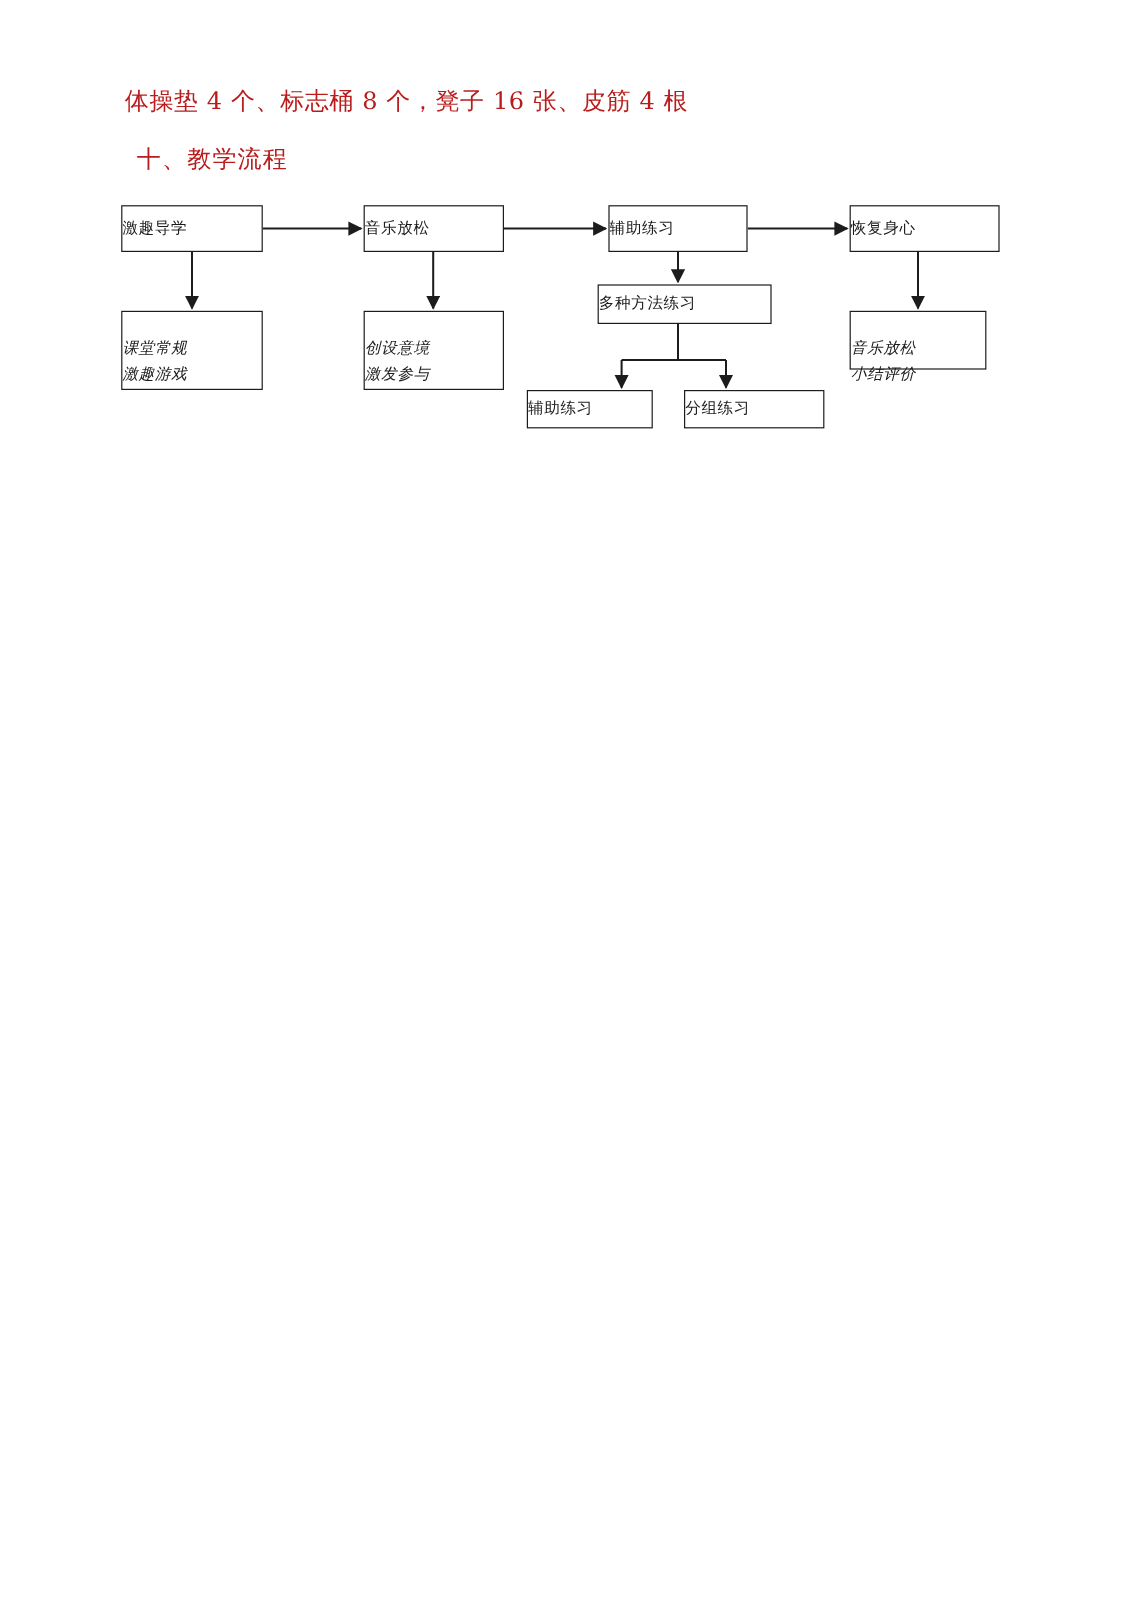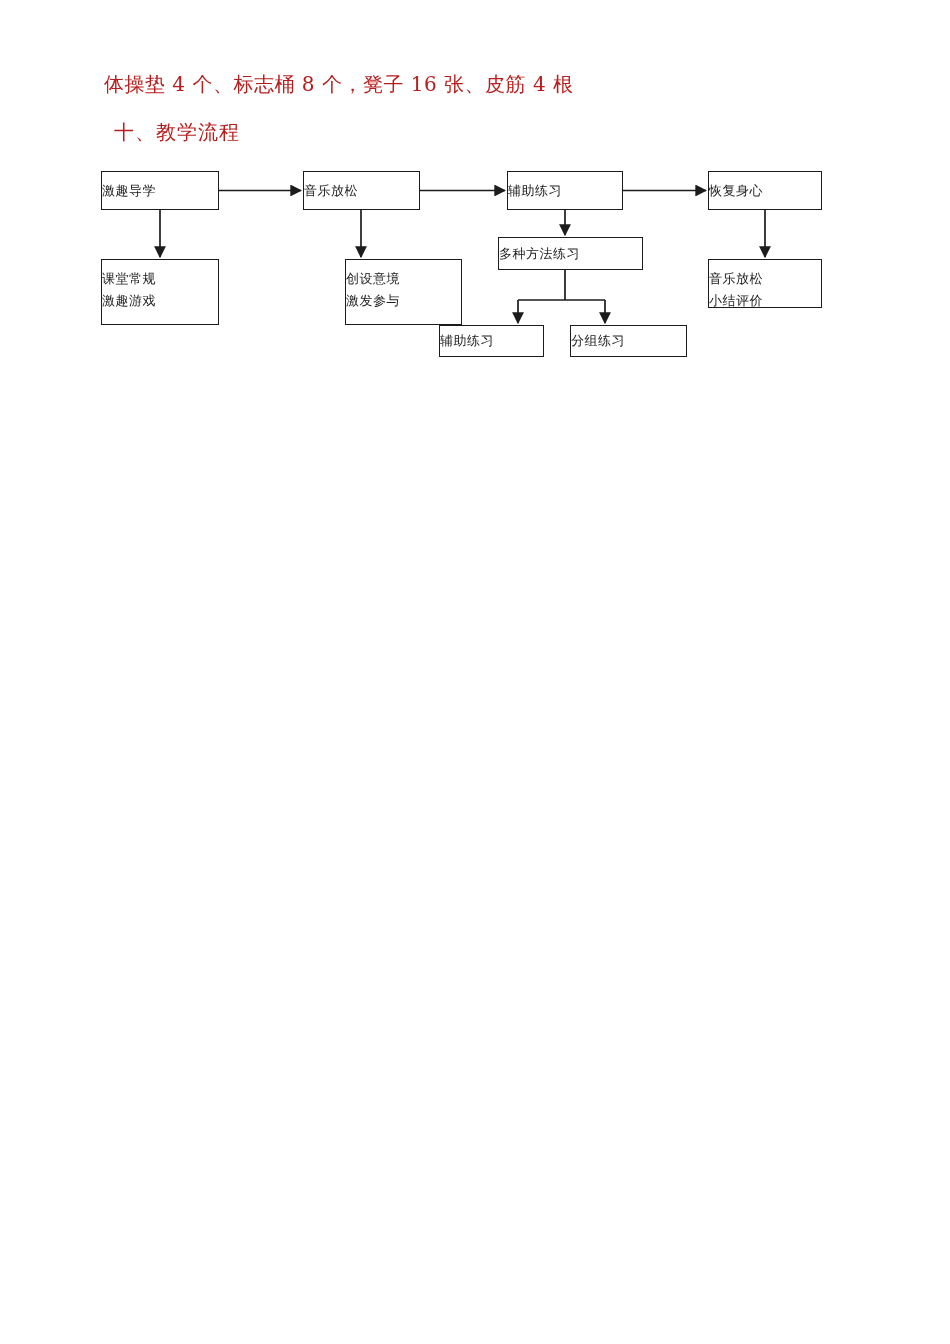--- a/index.html
+++ b/index.html
@@ -58,21 +58,22 @@
     text-align: center;
     font-family: "DejaVu Serif", "Liberation Serif", serif;
     font-size: 13px;
     line-height: 22px;
     color: #1c1c1c;
     letter-spacing: 0.5px;
     z-index: 2;
   }
   .node.two-line {
     align-items: flex-start;
-    padding-top: 8px;
+    padding-top: 20px;
+    font-style: italic;
   }
   .node .node-text {
     display: block;
     white-space: pre-line;
   }
 
   
   #connectors {
     position: absolute;
     left: 0;
@@ -123,30 +124,30 @@
     </div>
 
     <div class="node" style="left:303px;  top:171px; width:117px; height:39px;">
       <span class="node-text">音乐放松</span>
     </div>
 
     <div class="node" style="left:507px;  top:171px; width:116px; height:39px;">
       <span class="node-text">辅助练习</span>
     </div>
 
-    <div class="node" style="left:708px;  top:171px; width:114px; height:39px;">
+    <div class="node" style="left:708px;  top:171px; width:125px; height:39px;">
       <span class="node-text">恢复身心</span>
     </div>
 
     <div class="node two-line" style="left:101px; top:259px; width:118px; height:66px;">
       <span class="node-text">课堂常规
 激趣游戏</span>
     </div>
 
-    <div class="node two-line" style="left:303px; top:259px; width:117px; height:66px;margin-left:42px;">
+    <div class="node two-line" style="left:303px; top:259px; width:117px; height:66px;">
       <span class="node-text">创设意境
 激发参与</span>
     </div>
 
     <div class="node" style="left:498px; top:237px; width:145px; height:33px;">
       <span class="node-text">多种方法练习</span>
     </div>
 
     <div class="node two-line" style="left:708px; top:259px; width:114px; height:49px;">
       <span class="node-text">音乐放松

